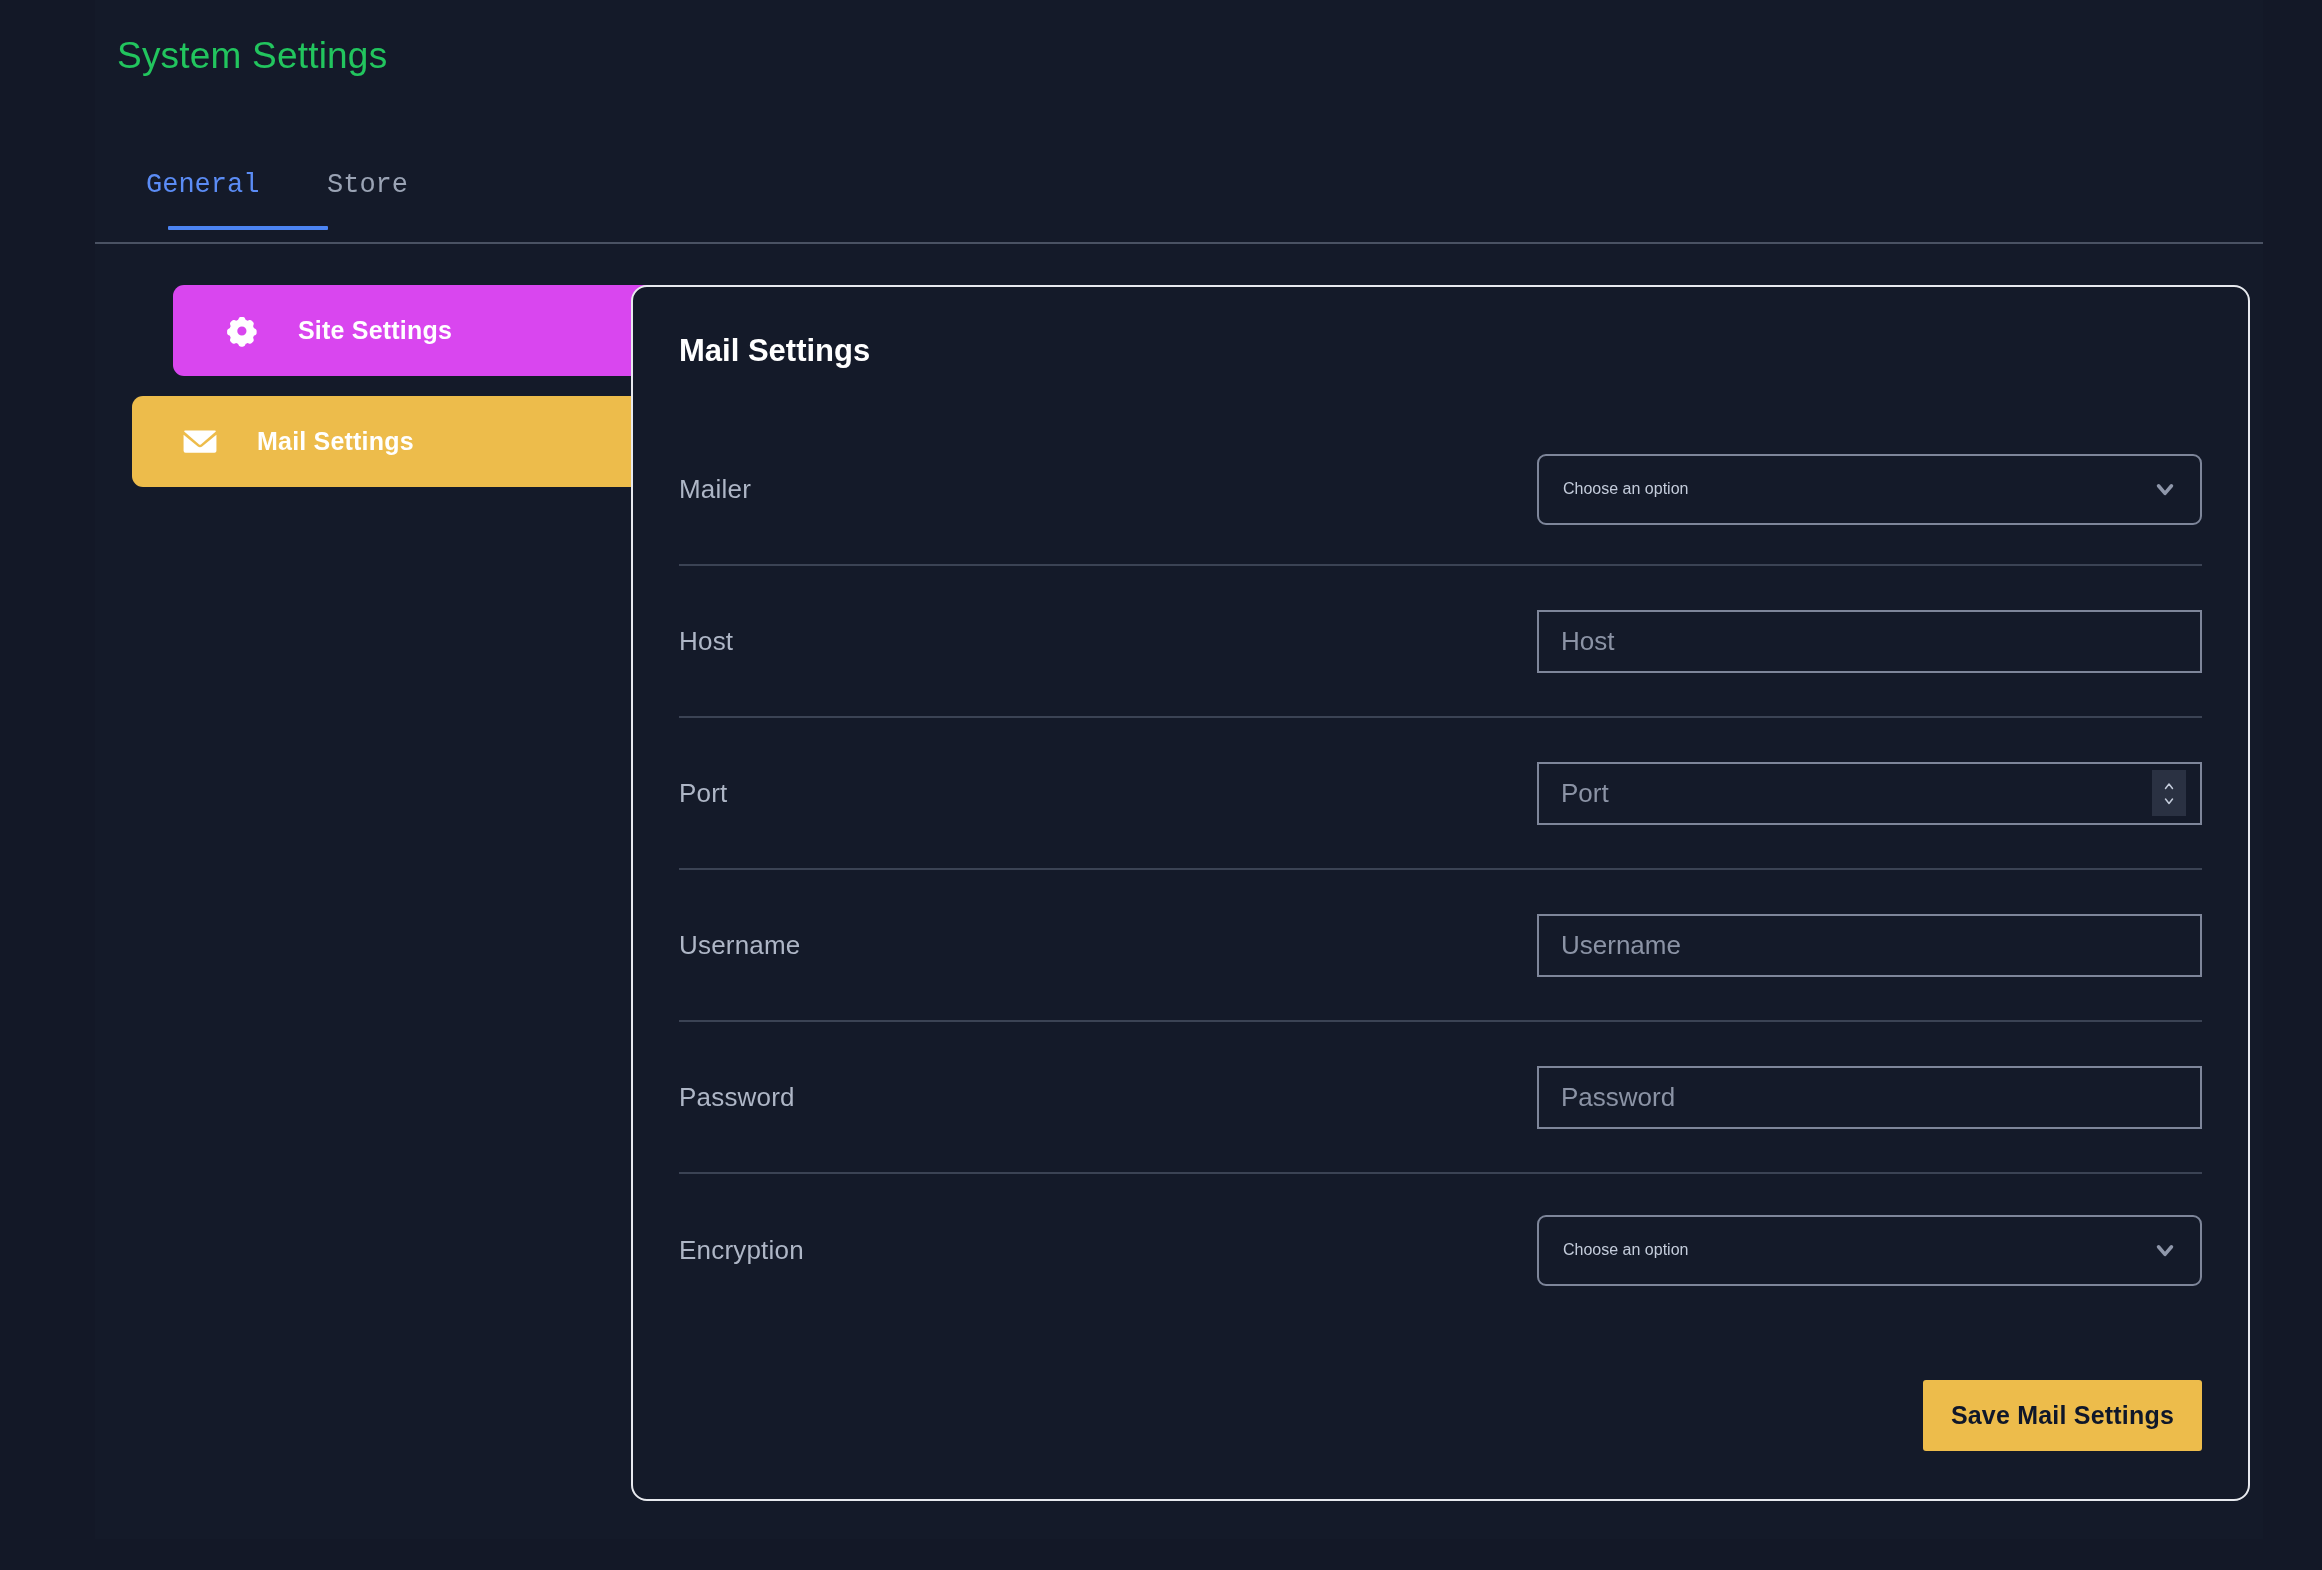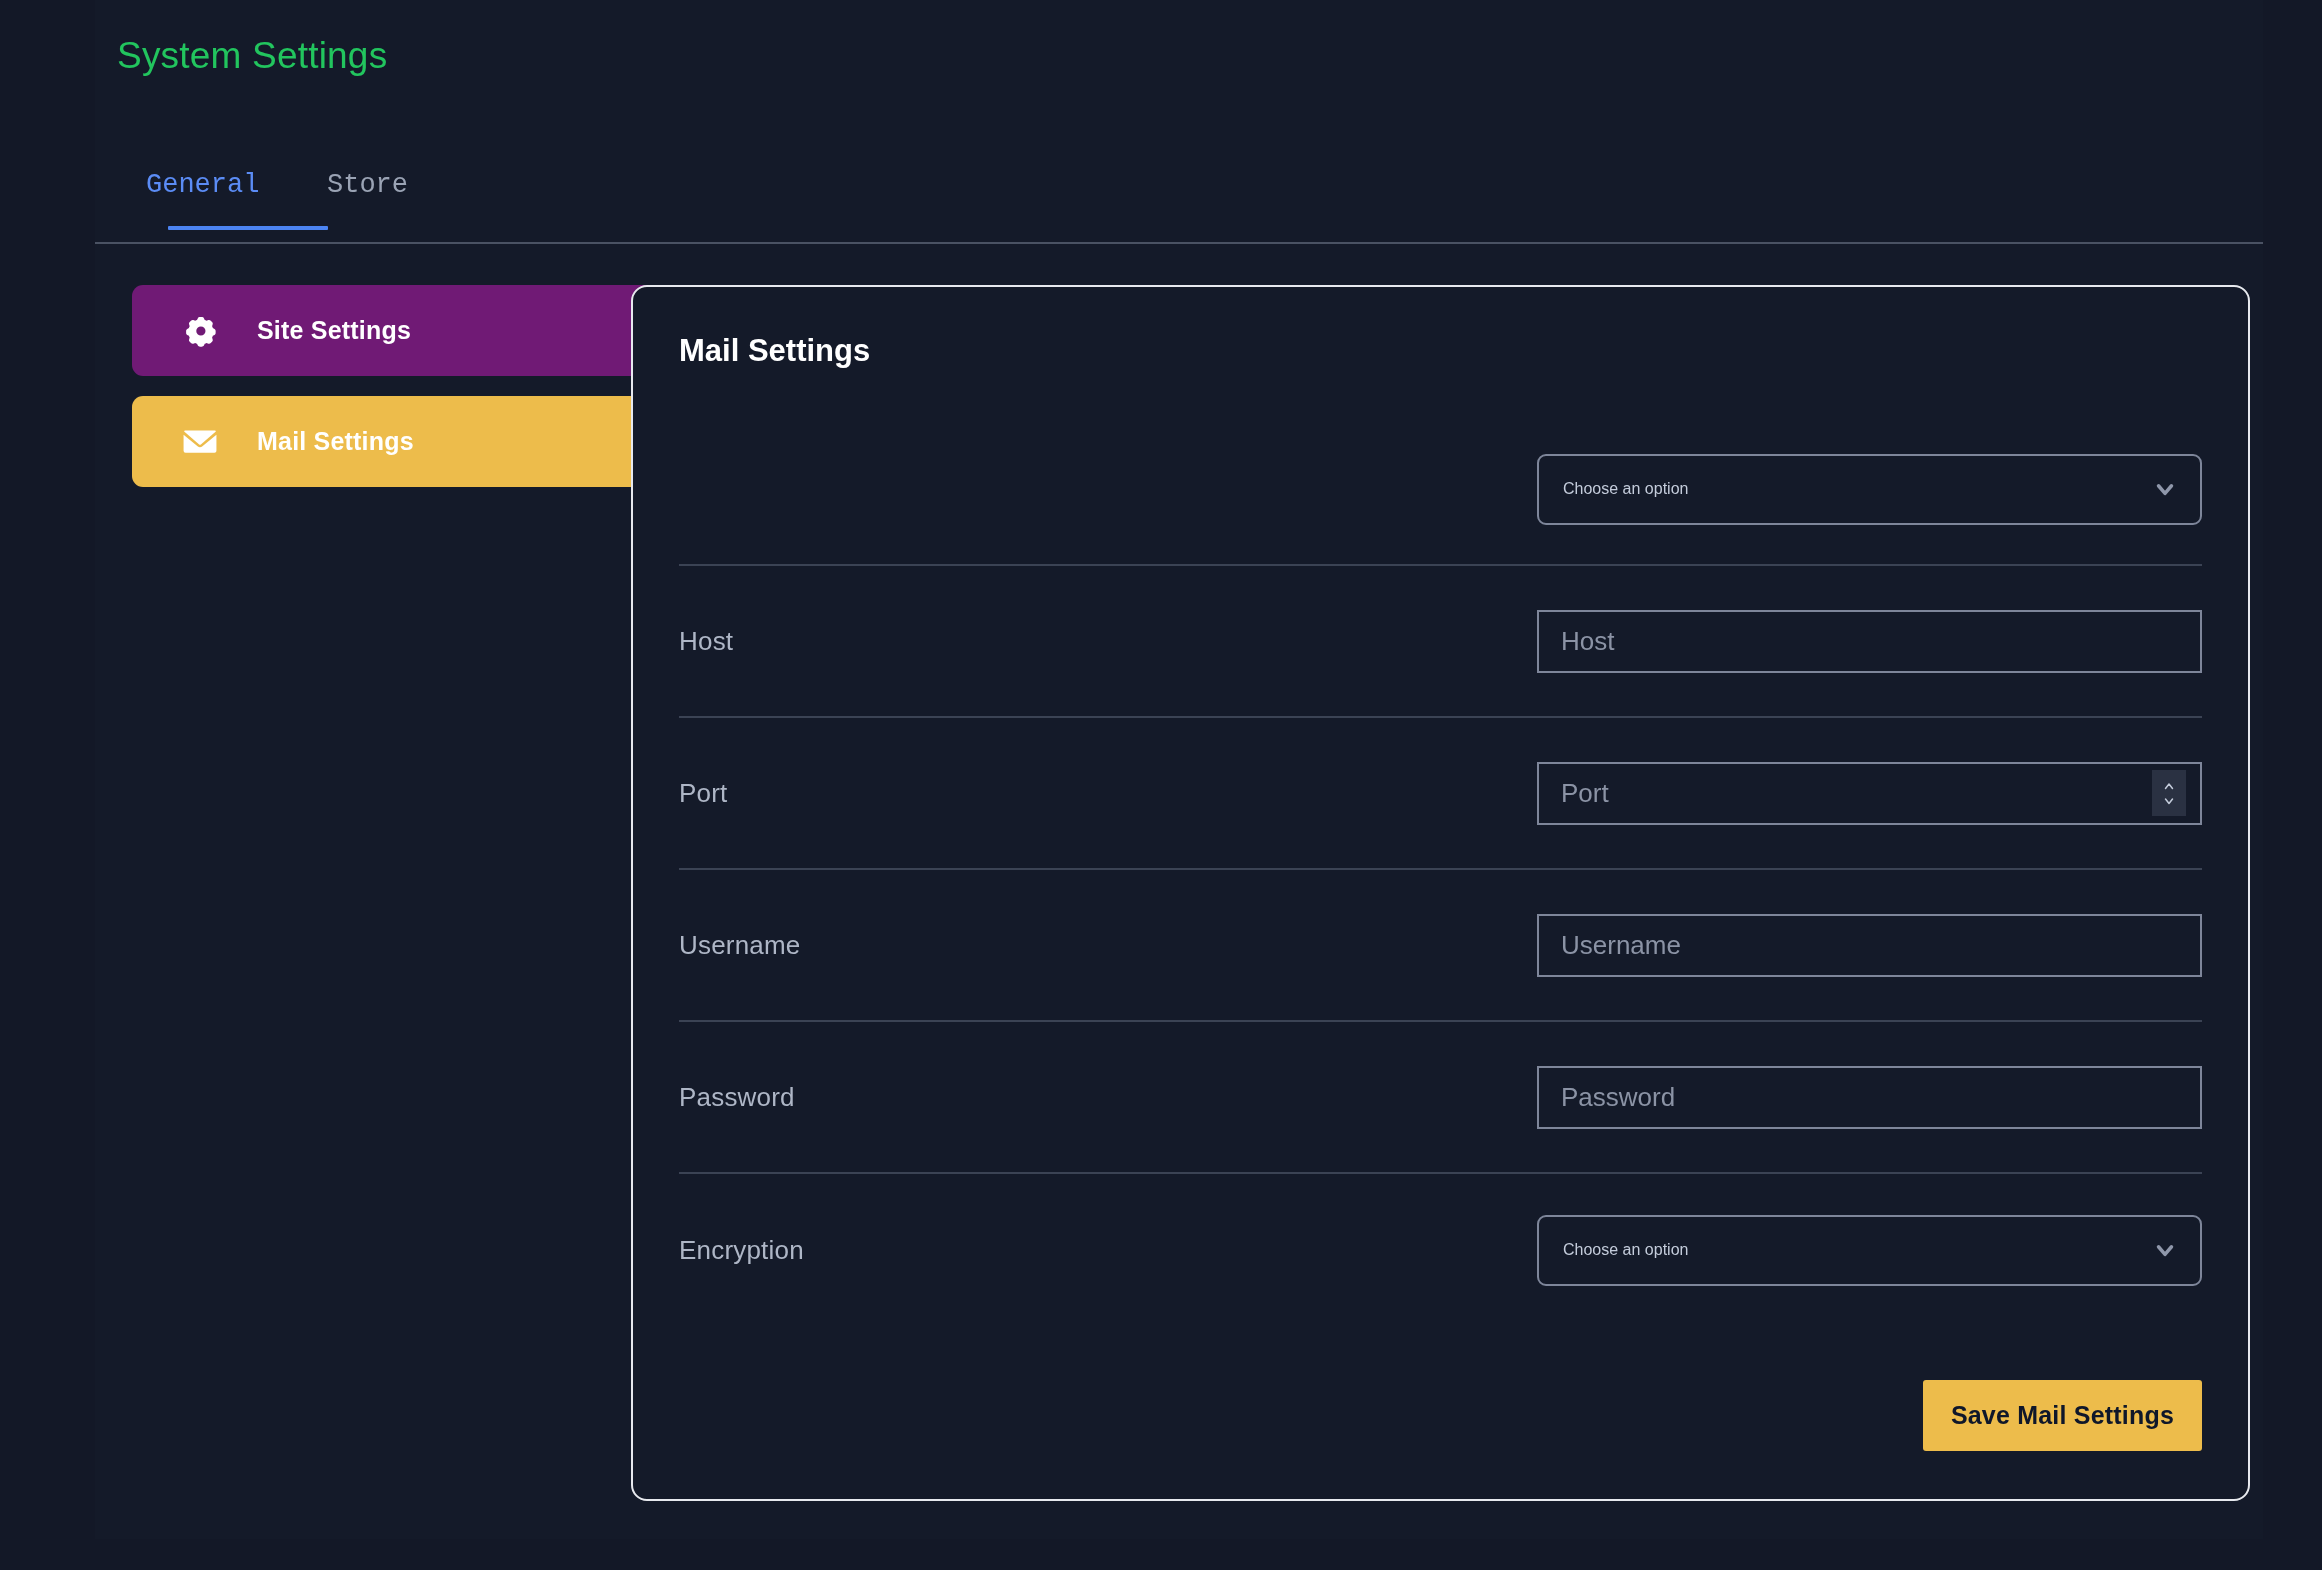--- a/index.html
+++ b/index.html
@@ -96,21 +96,21 @@
   .side-item {
     display: flex;
     align-items: center;
     height: 91px;
     border-radius: 11px;
     padding-left: 51px;
     margin-bottom: 20px;
     cursor: pointer;
     user-select: none;
   }
-  .side-item-site { background: #701a75; }
+  .side-item-site { background: #d946ef; margin-left: 41px; }
   .side-item-mail { background: #edbc4b; }
   .side-icon {
     width: 34px;
     height: 34px;
     flex: 0 0 34px;
     display: flex;
     align-items: center;
     justify-content: center;
   }
   .side-label {
@@ -295,20 +295,21 @@
         </div>
 
       </div>
 
       <div class="card">
         <div class="card-title">Mail Settings</div>
 
         <div class="form">
 
           <div class="form-row">
+            <div class="row-label">Mailer</div>
             <div class="row-field">
               <div class="select">
                 <span class="select-text">Choose an option</span>
                 <span class="select-chevron">
                   <svg viewBox="0 0 24 24" width="26" height="26" fill="none" stroke="#8f97aa" stroke-width="3.2" stroke-linecap="round" stroke-linejoin="round" aria-hidden="true">
                     <polyline points="6,9 12,16 18,9"></polyline>
                   </svg>
                 </span>
               </div>
             </div>

